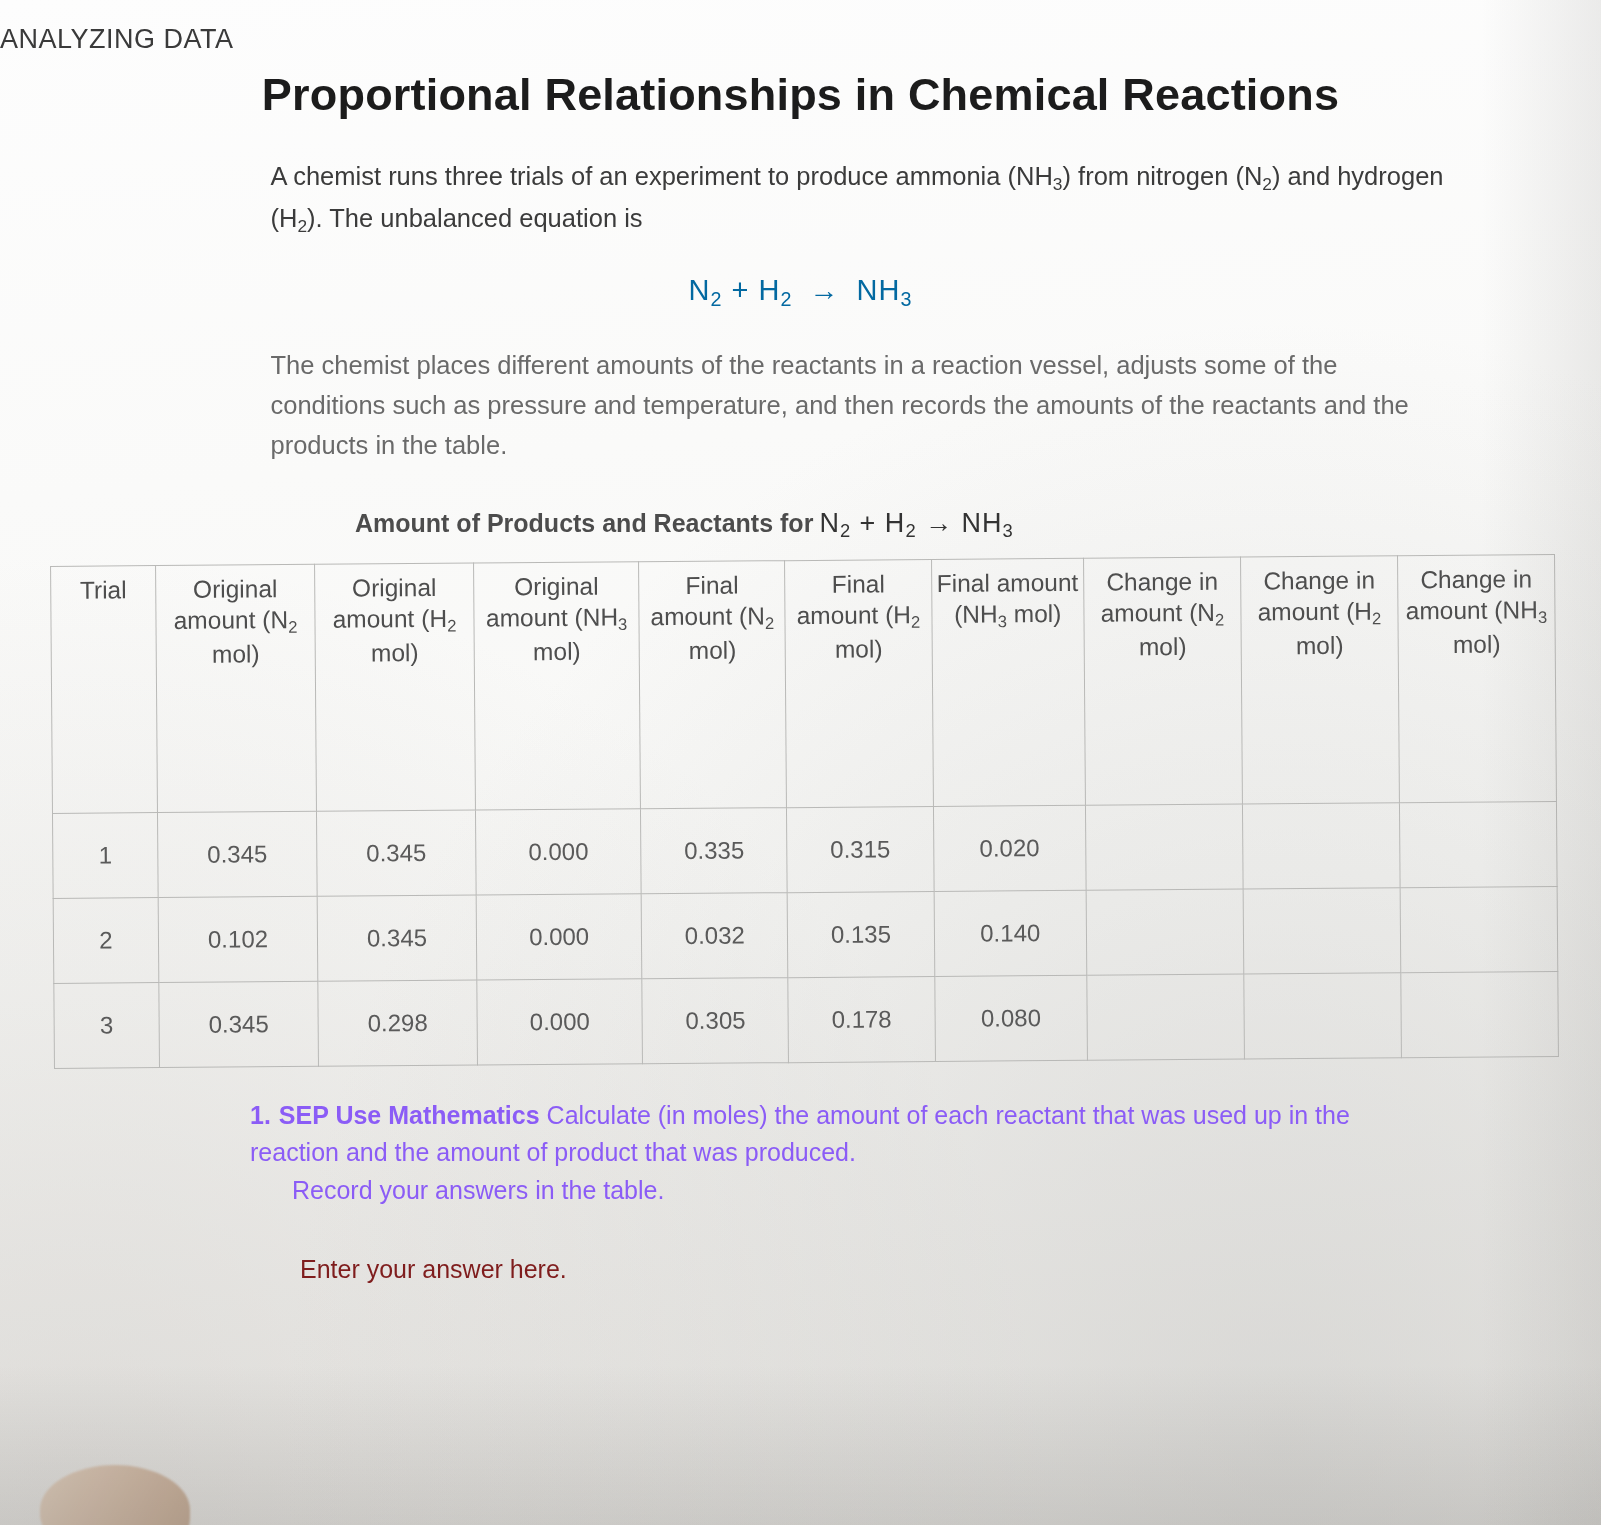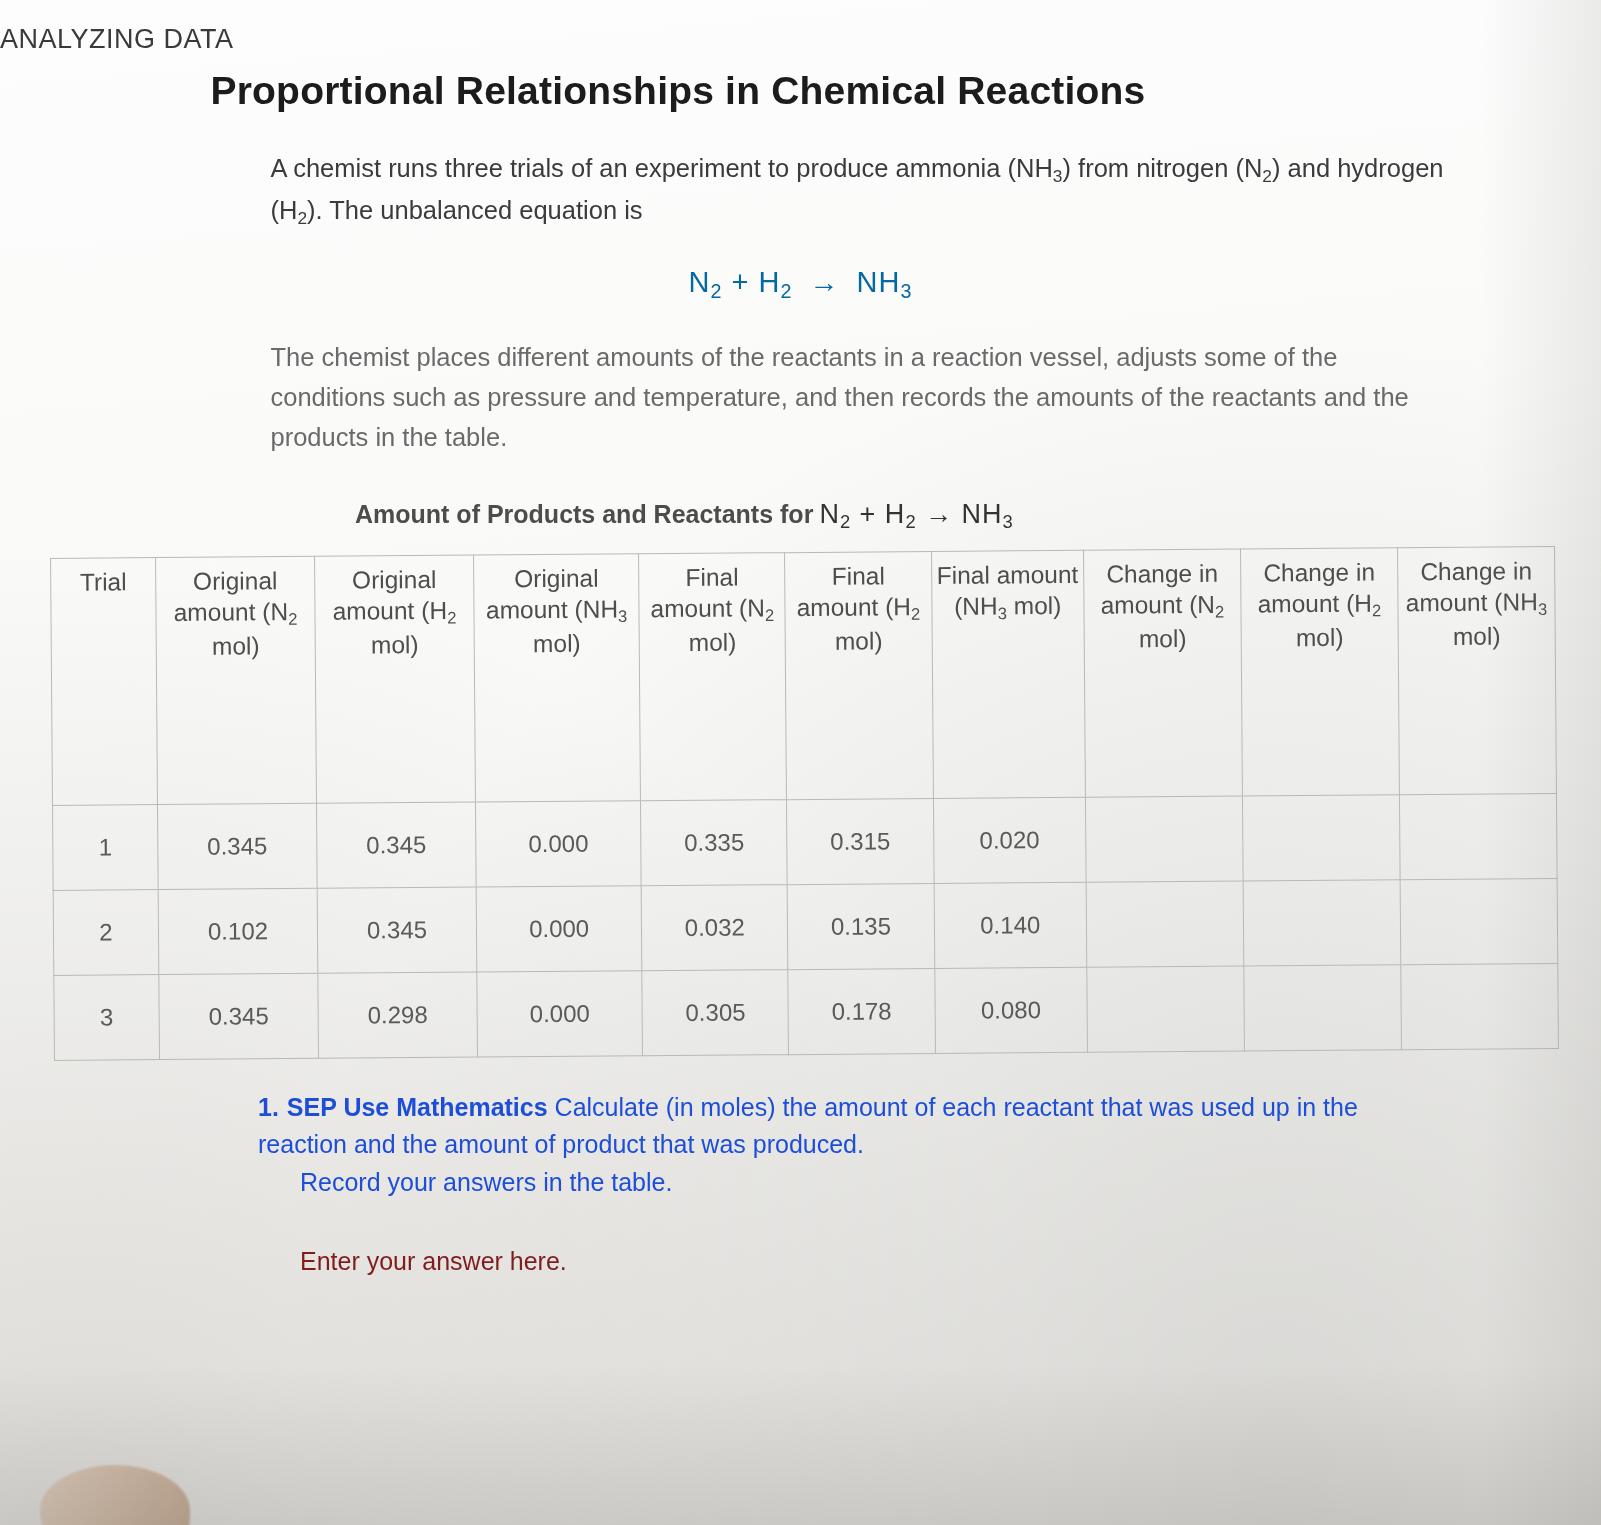--- a/index.html
+++ b/index.html
@@ -25,21 +25,22 @@
     padding: 0;
   }
   .eyebrow {
     text-align: left;
     font-size: 27px;
     letter-spacing: 0.5px;
     color: #3a3a3a;
     margin-top: 24px;
   }
   .title {
-    font-size: 39px;
+    text-align: center;
+    font-size: 45px;
     font-weight: bold;
     line-height: 1.35;
     color: #1c1c1c;
     margin: 10px auto 0;
     width: 1180px;
     letter-spacing: 0.2px;
   }
   .para {
     width: 1300px;
     margin: 30px auto 0;
@@ -108,27 +109,27 @@
     height: 68px;
     vertical-align: middle;
     font-size: 24px;
     color: #5a5a5a;
   }
   table.data tbody td.trial { font-size: 24px; }
   .col-trial { width: 96px; }
   .col-blank { width: 148px; }
 
   .q-block {
-    margin: 34px 0 0 8px;
+    margin: 34px 0 0 0;
     width: 1440px;
     padding-left: 250px;
     box-sizing: border-box;
     font-size: 25px;
     line-height: 1.5;
-    color: #1d4ed8;
+    color: #8b5cf6;
   }
   .q-block .num { font-weight: bold; margin-right: 8px; }
   .q-block .sep { font-weight: bold; }
   .q-line2 { display: block; margin-left: 42px; }
   .answer-line {
     margin: 46px 0 0 300px;
     font-size: 25px;
     color: #7f1d1d;
   }
   .thumb {

